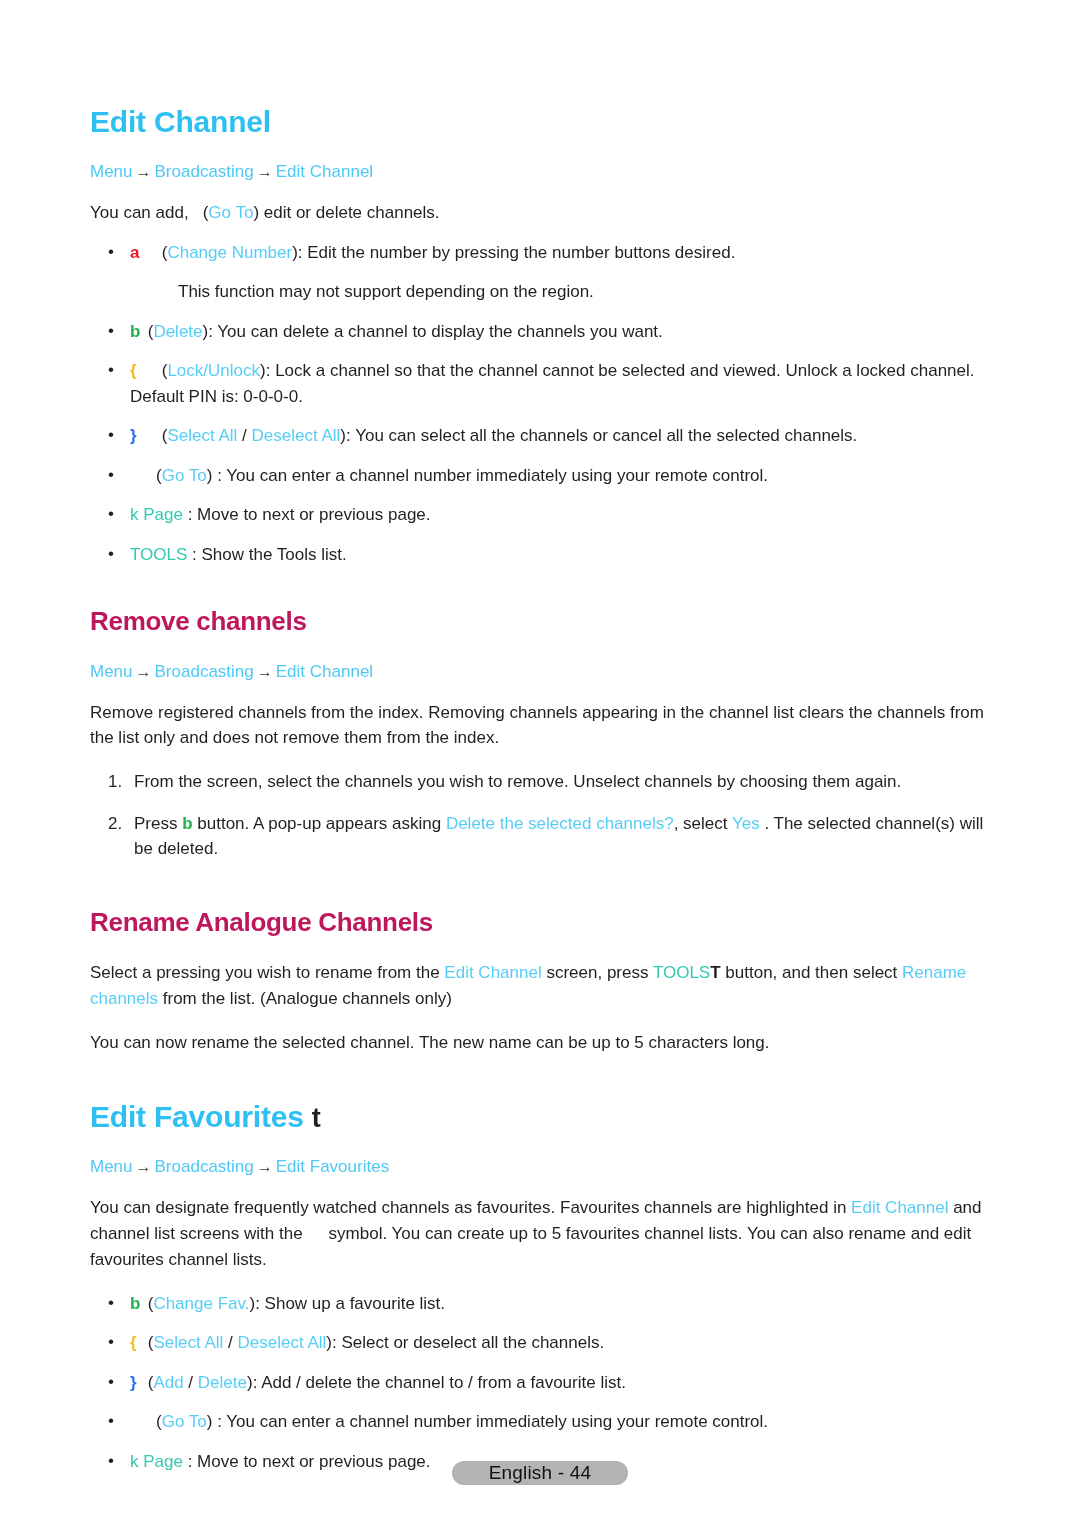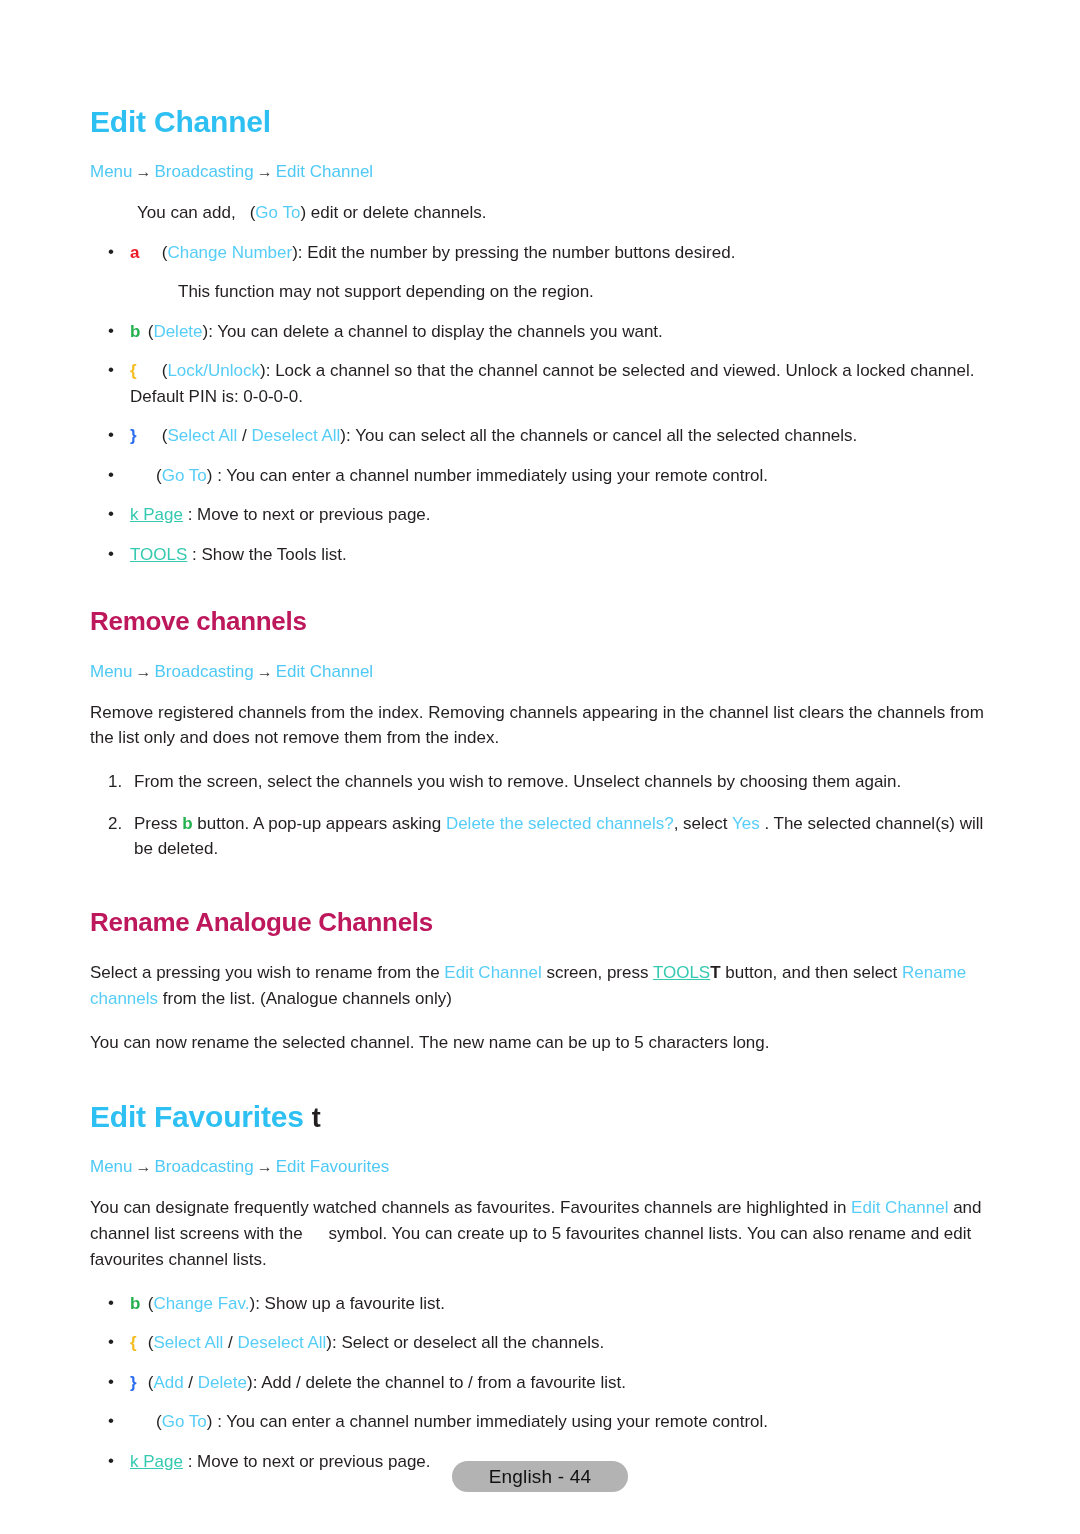--- a/index.html
+++ b/index.html
@@ -65,25 +65,25 @@
     padding: 0 3px;
   }
 
   
   p.body {
     font-size: 17px;
     line-height: 1.52;
     margin: 0 0 18px 0;
     color: #231f20;
   }
-  p.body.tight { margin-bottom: 14px; margin-left: 47px; }
+  p.body.tight { margin-bottom: 14px; }
 
   
   .lb   { color: #56cdf7; }            
-  .teal { color: #35c9b0; text-decoration: underline; }            
+  .teal { color: #35c9b0; }            
   .red  { color: #ed1c24; font-weight: bold; }
   .grn  { color: #22b14c; font-weight: bold; }
   .yel  { color: #f5bc20; font-weight: bold; }
   .blu  { color: #2b6cf0; font-weight: bold; }
   .blkglyph { color: #231f20; font-weight: bold; }
   .gap  { display: inline-block; width: 26px; }
   .gapsm { display: inline-block; width: 14px; }
 
   
   ul.bullets {
@@ -140,21 +140,21 @@
     color: #231f20;
   }
   .sec-gap-md { height: 26px; }
 
   
   .footer-badge {
     position: absolute;
     left: 452px;
     top: 1461px;
     width: 176px;
-    height: 31px;
+    height: 24px;
     background: #b3b3b3;
     border-radius: 20px;
     display: flex;
     align-items: center;
     justify-content: center;
     font-size: 19px;
     color: #111111;
     letter-spacing: 0.2px;
   }
 </style>

